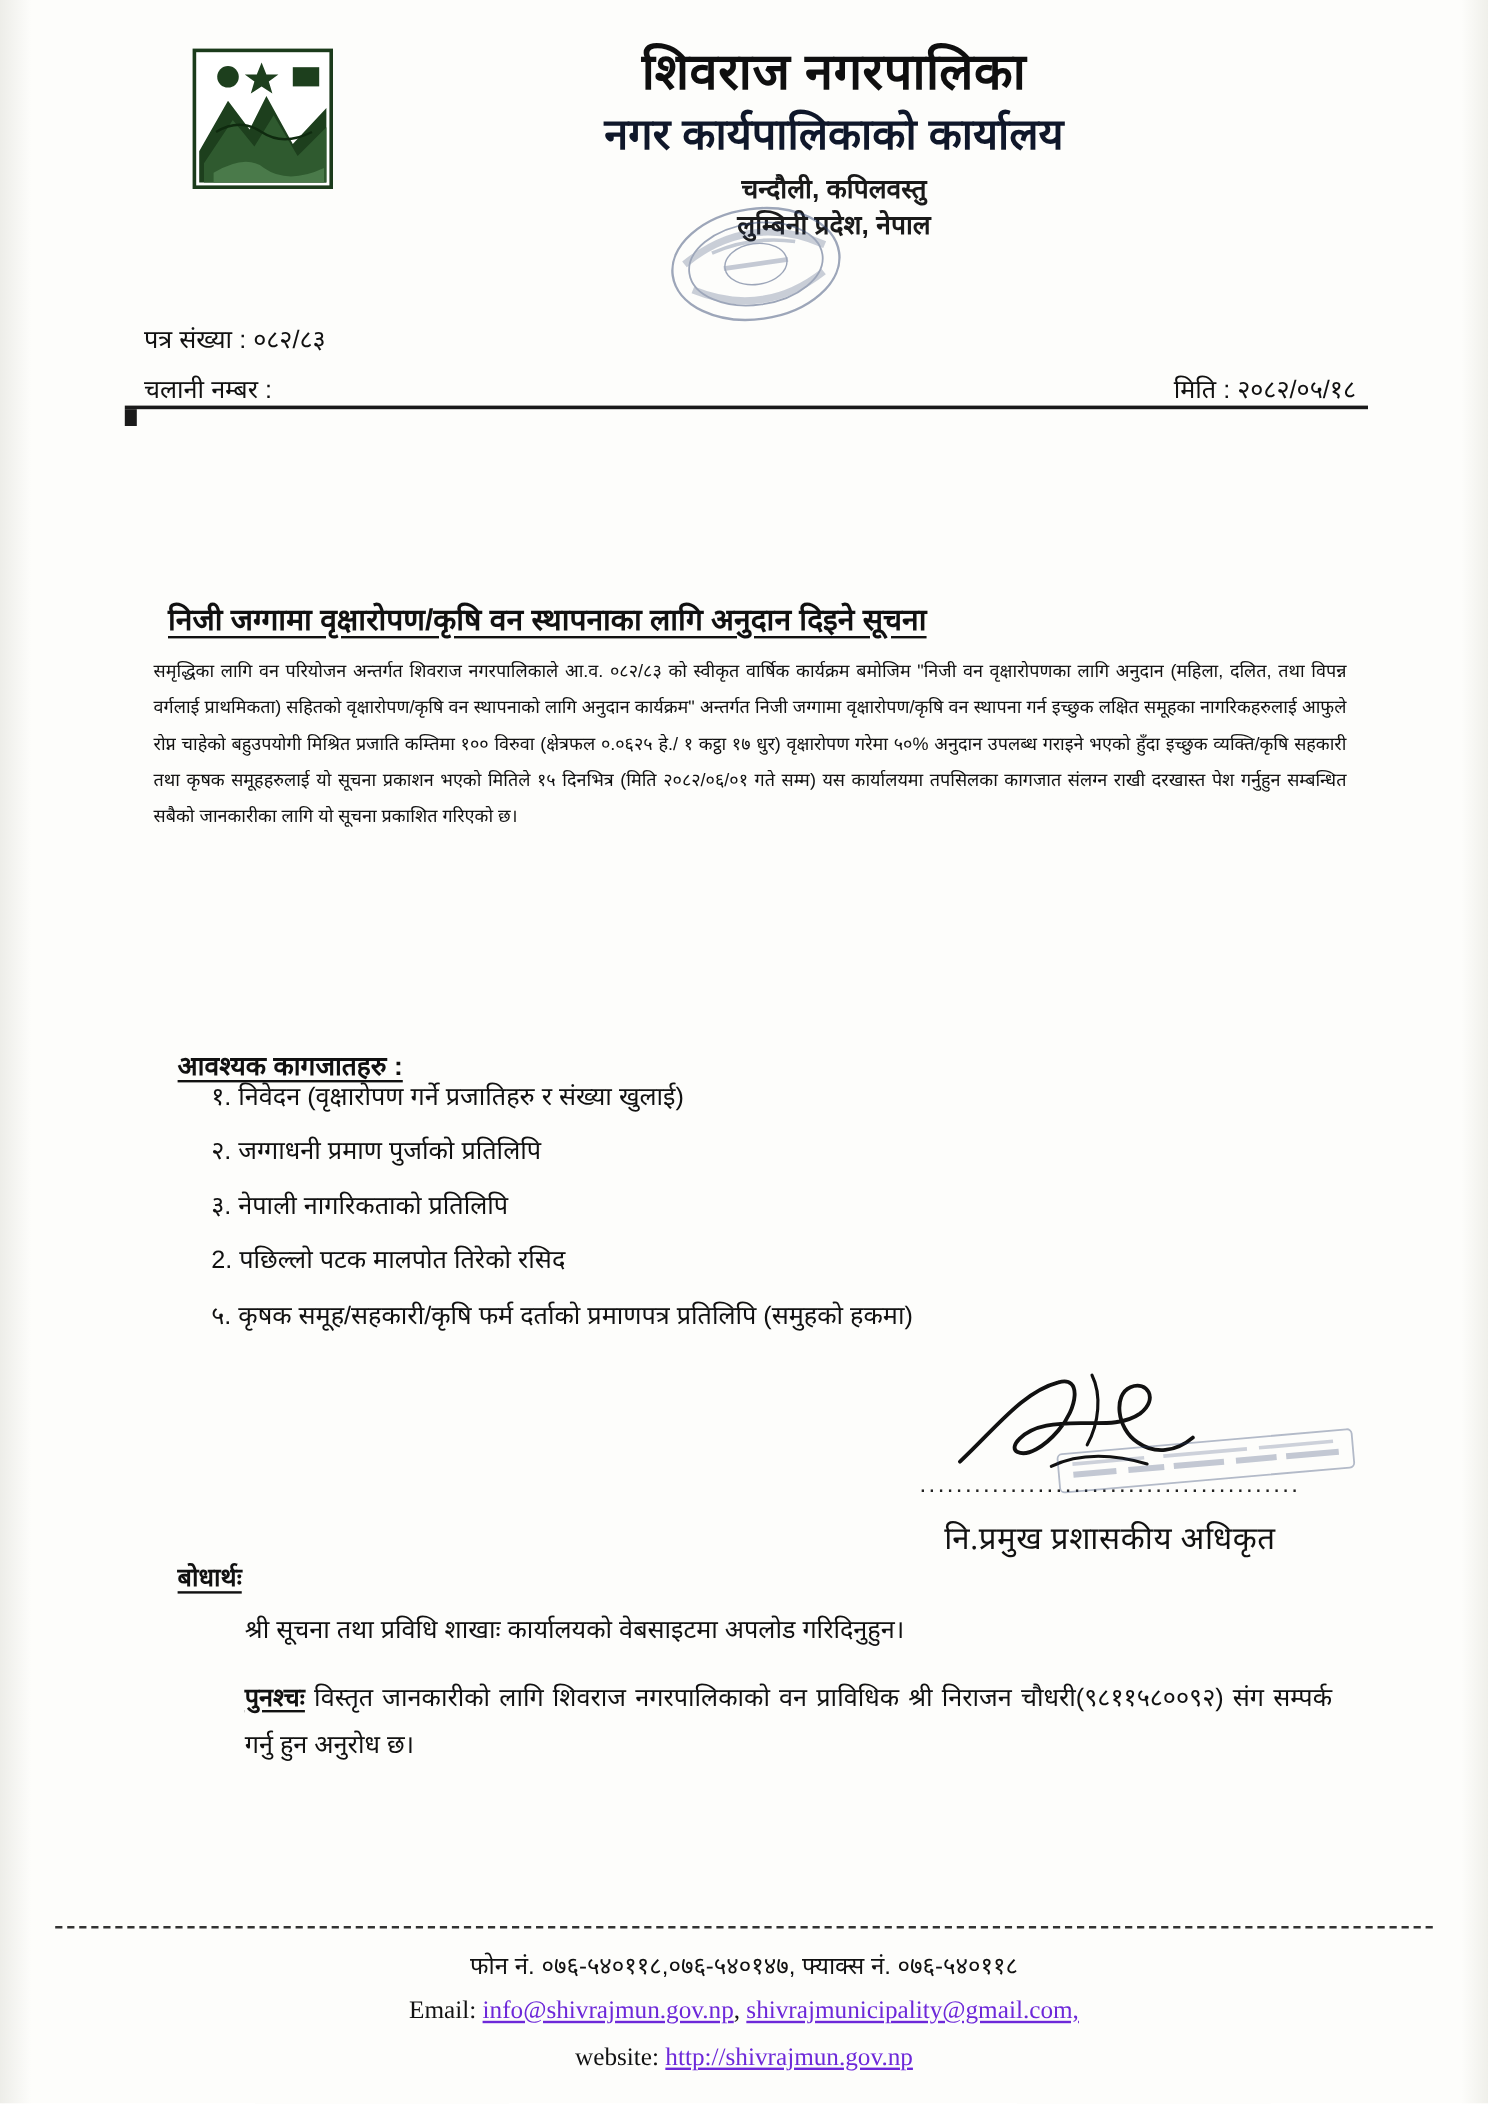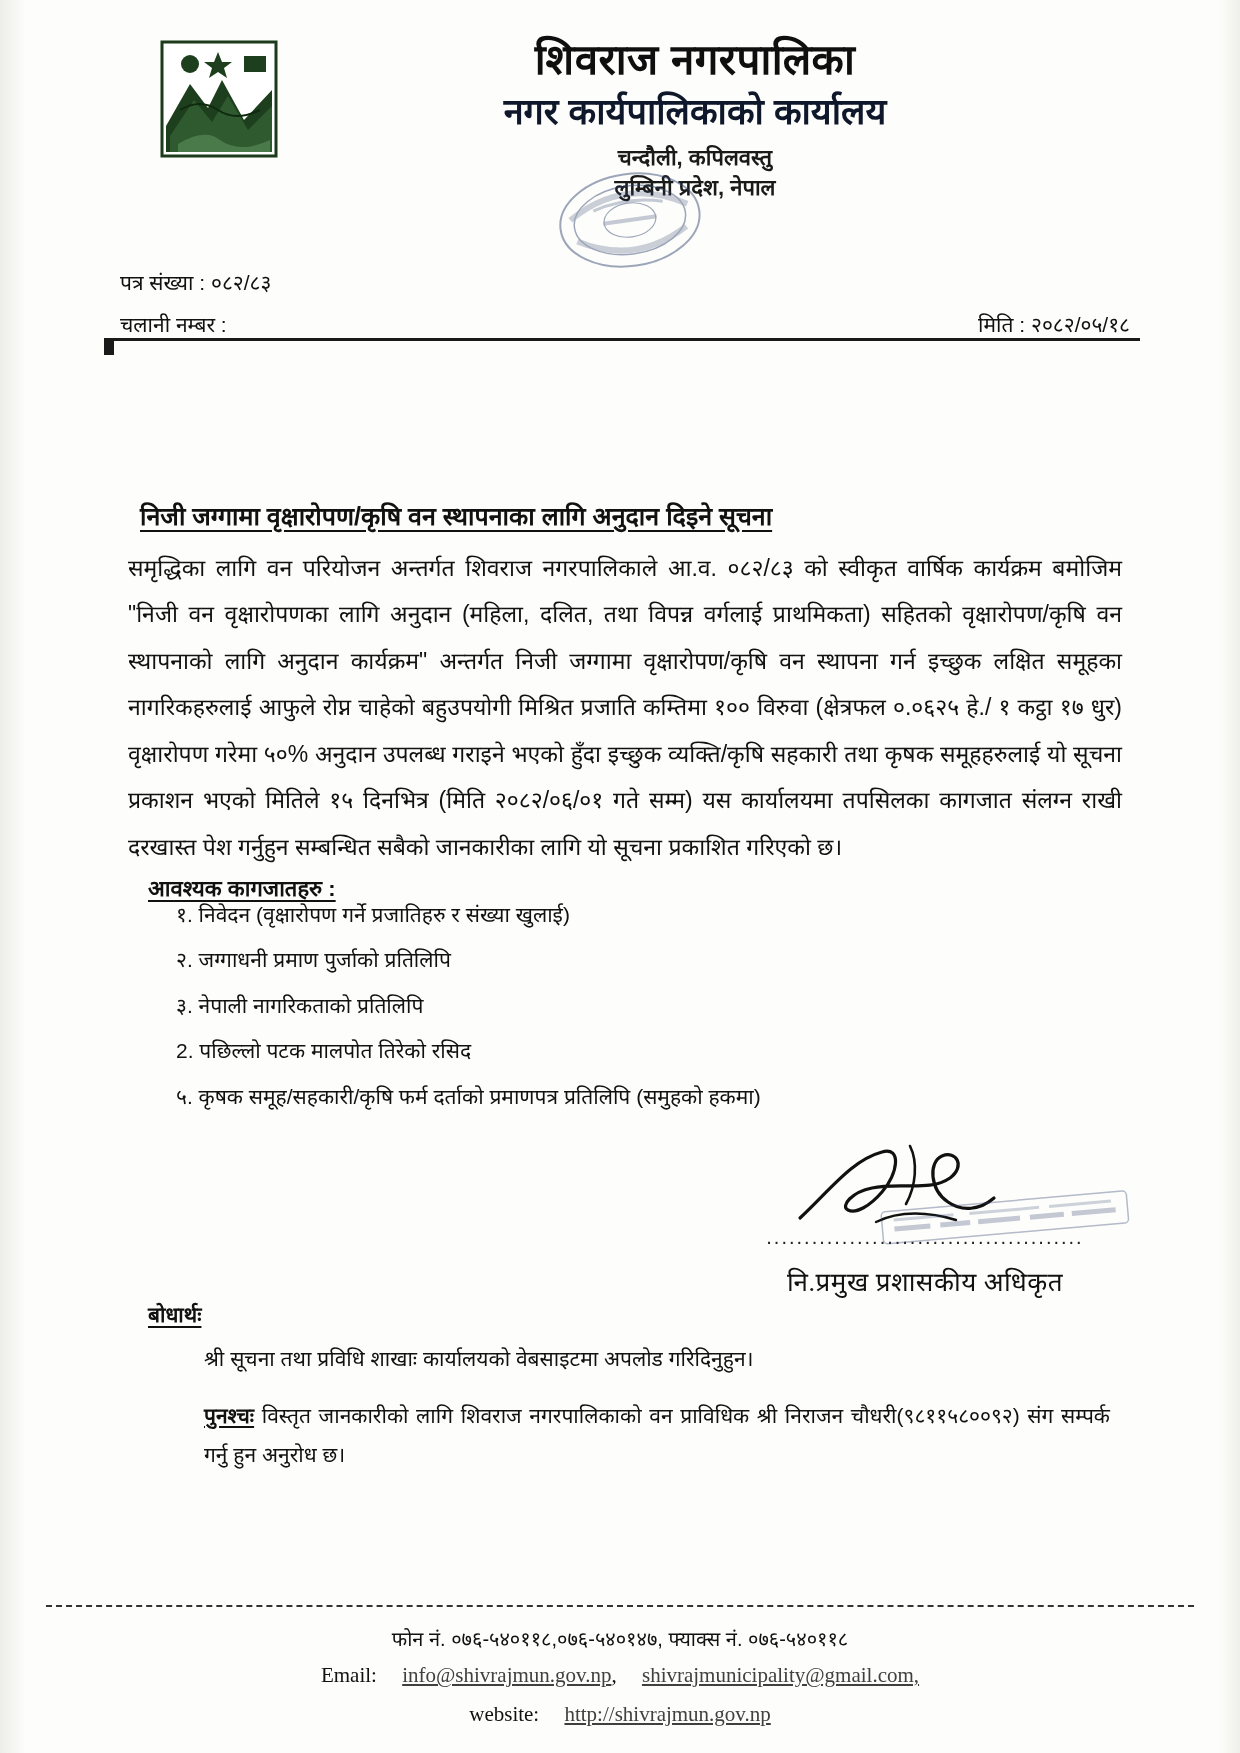--- a/index.html
+++ b/index.html
@@ -145,21 +145,21 @@
     font-weight: 700;
     text-decoration: underline;
     text-underline-offset: 5px;
   }
   .body-text {
     position: absolute;
     left: 128px;
     right: 118px;
     top: 545px;
     font-family: "Liberation Sans", sans-serif;
-    font-size: 23px;
+    font-size: 15px;
     line-height: 2.02;
     text-align: justify;
     text-justify: inter-word;
   }
 
   .docs-head {
     position: absolute;
     left: 148px;
     top: 872px;
     font-family: "Liberation Sans", sans-serif;
@@ -269,23 +269,22 @@
     font-family: "Liberation Sans", sans-serif;
     font-size: 20px;
     line-height: 1.75;
   }
   .footer .email-line,
   .footer .web-line {
     font-family: "Liberation Serif", serif;
     font-size: 21px;
   }
   .footer a, .footer .link {
-    color: #404040;
+    color: #6d28d9;
     text-decoration: underline;
-    margin-left: 20px;
   }
   .footer .web-line { margin-top: 2px; }
 </style>
 </head>
 <body>
 
 <div class="page">
 
   <div class="letterhead">
 

